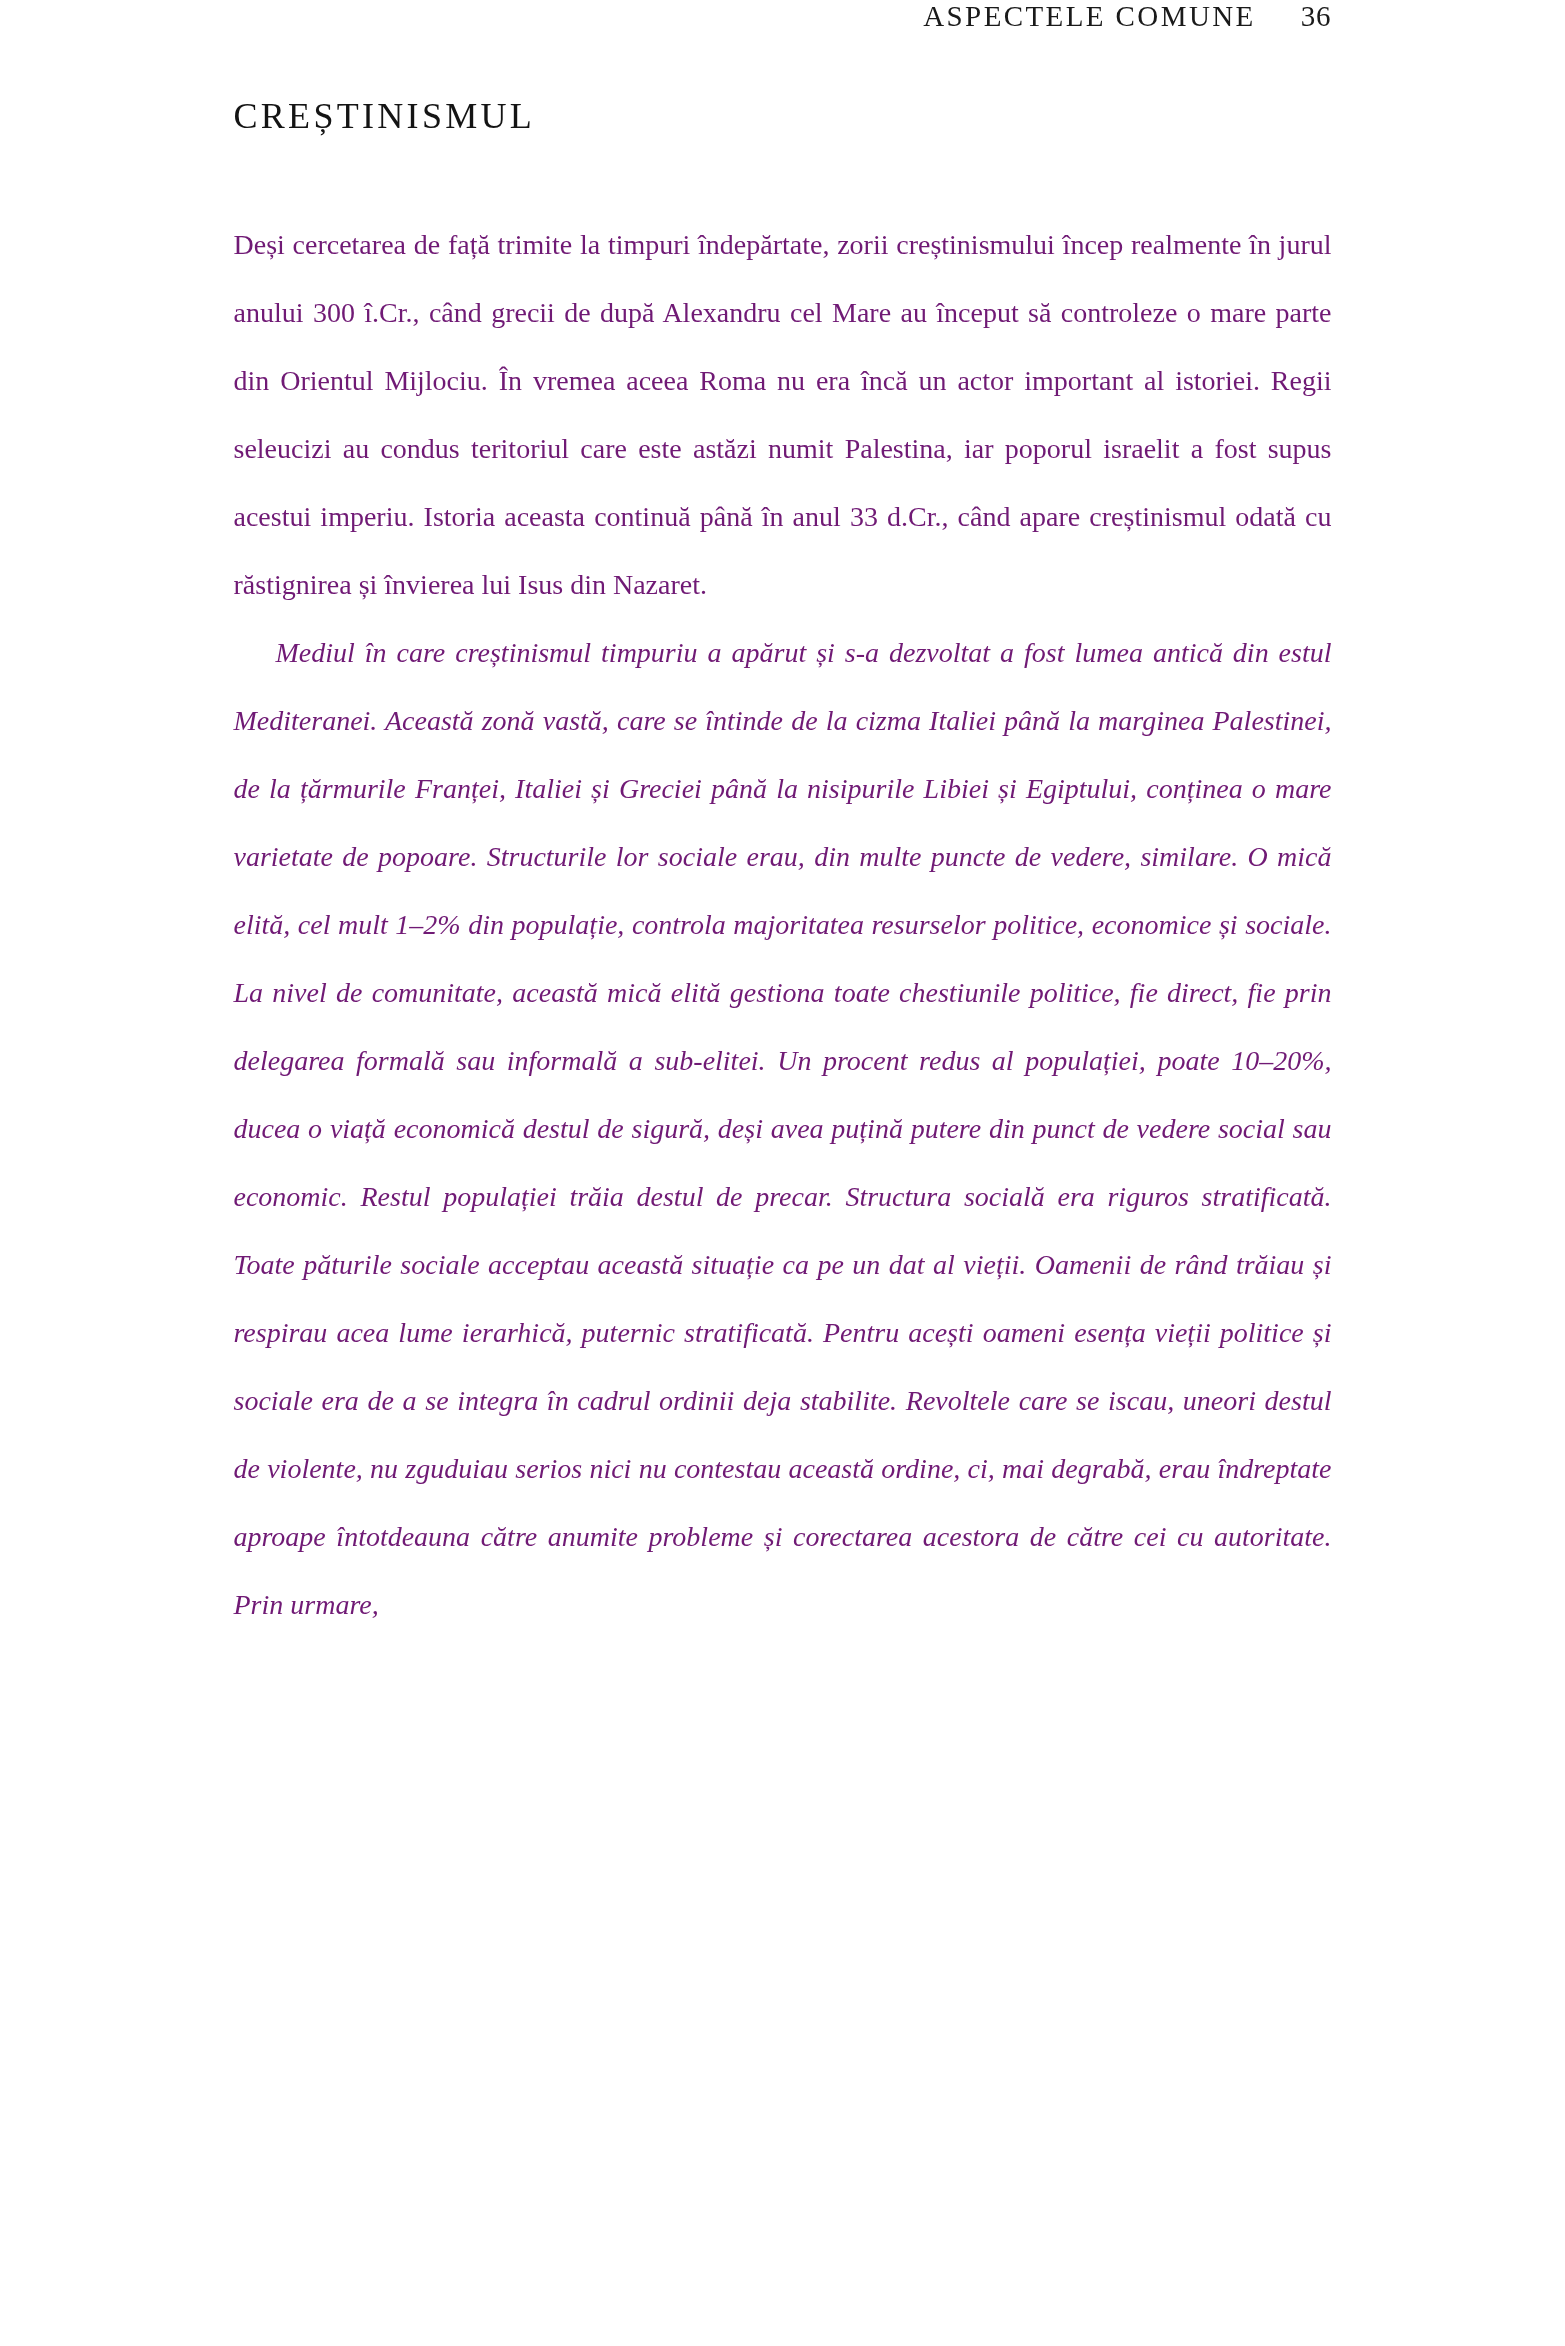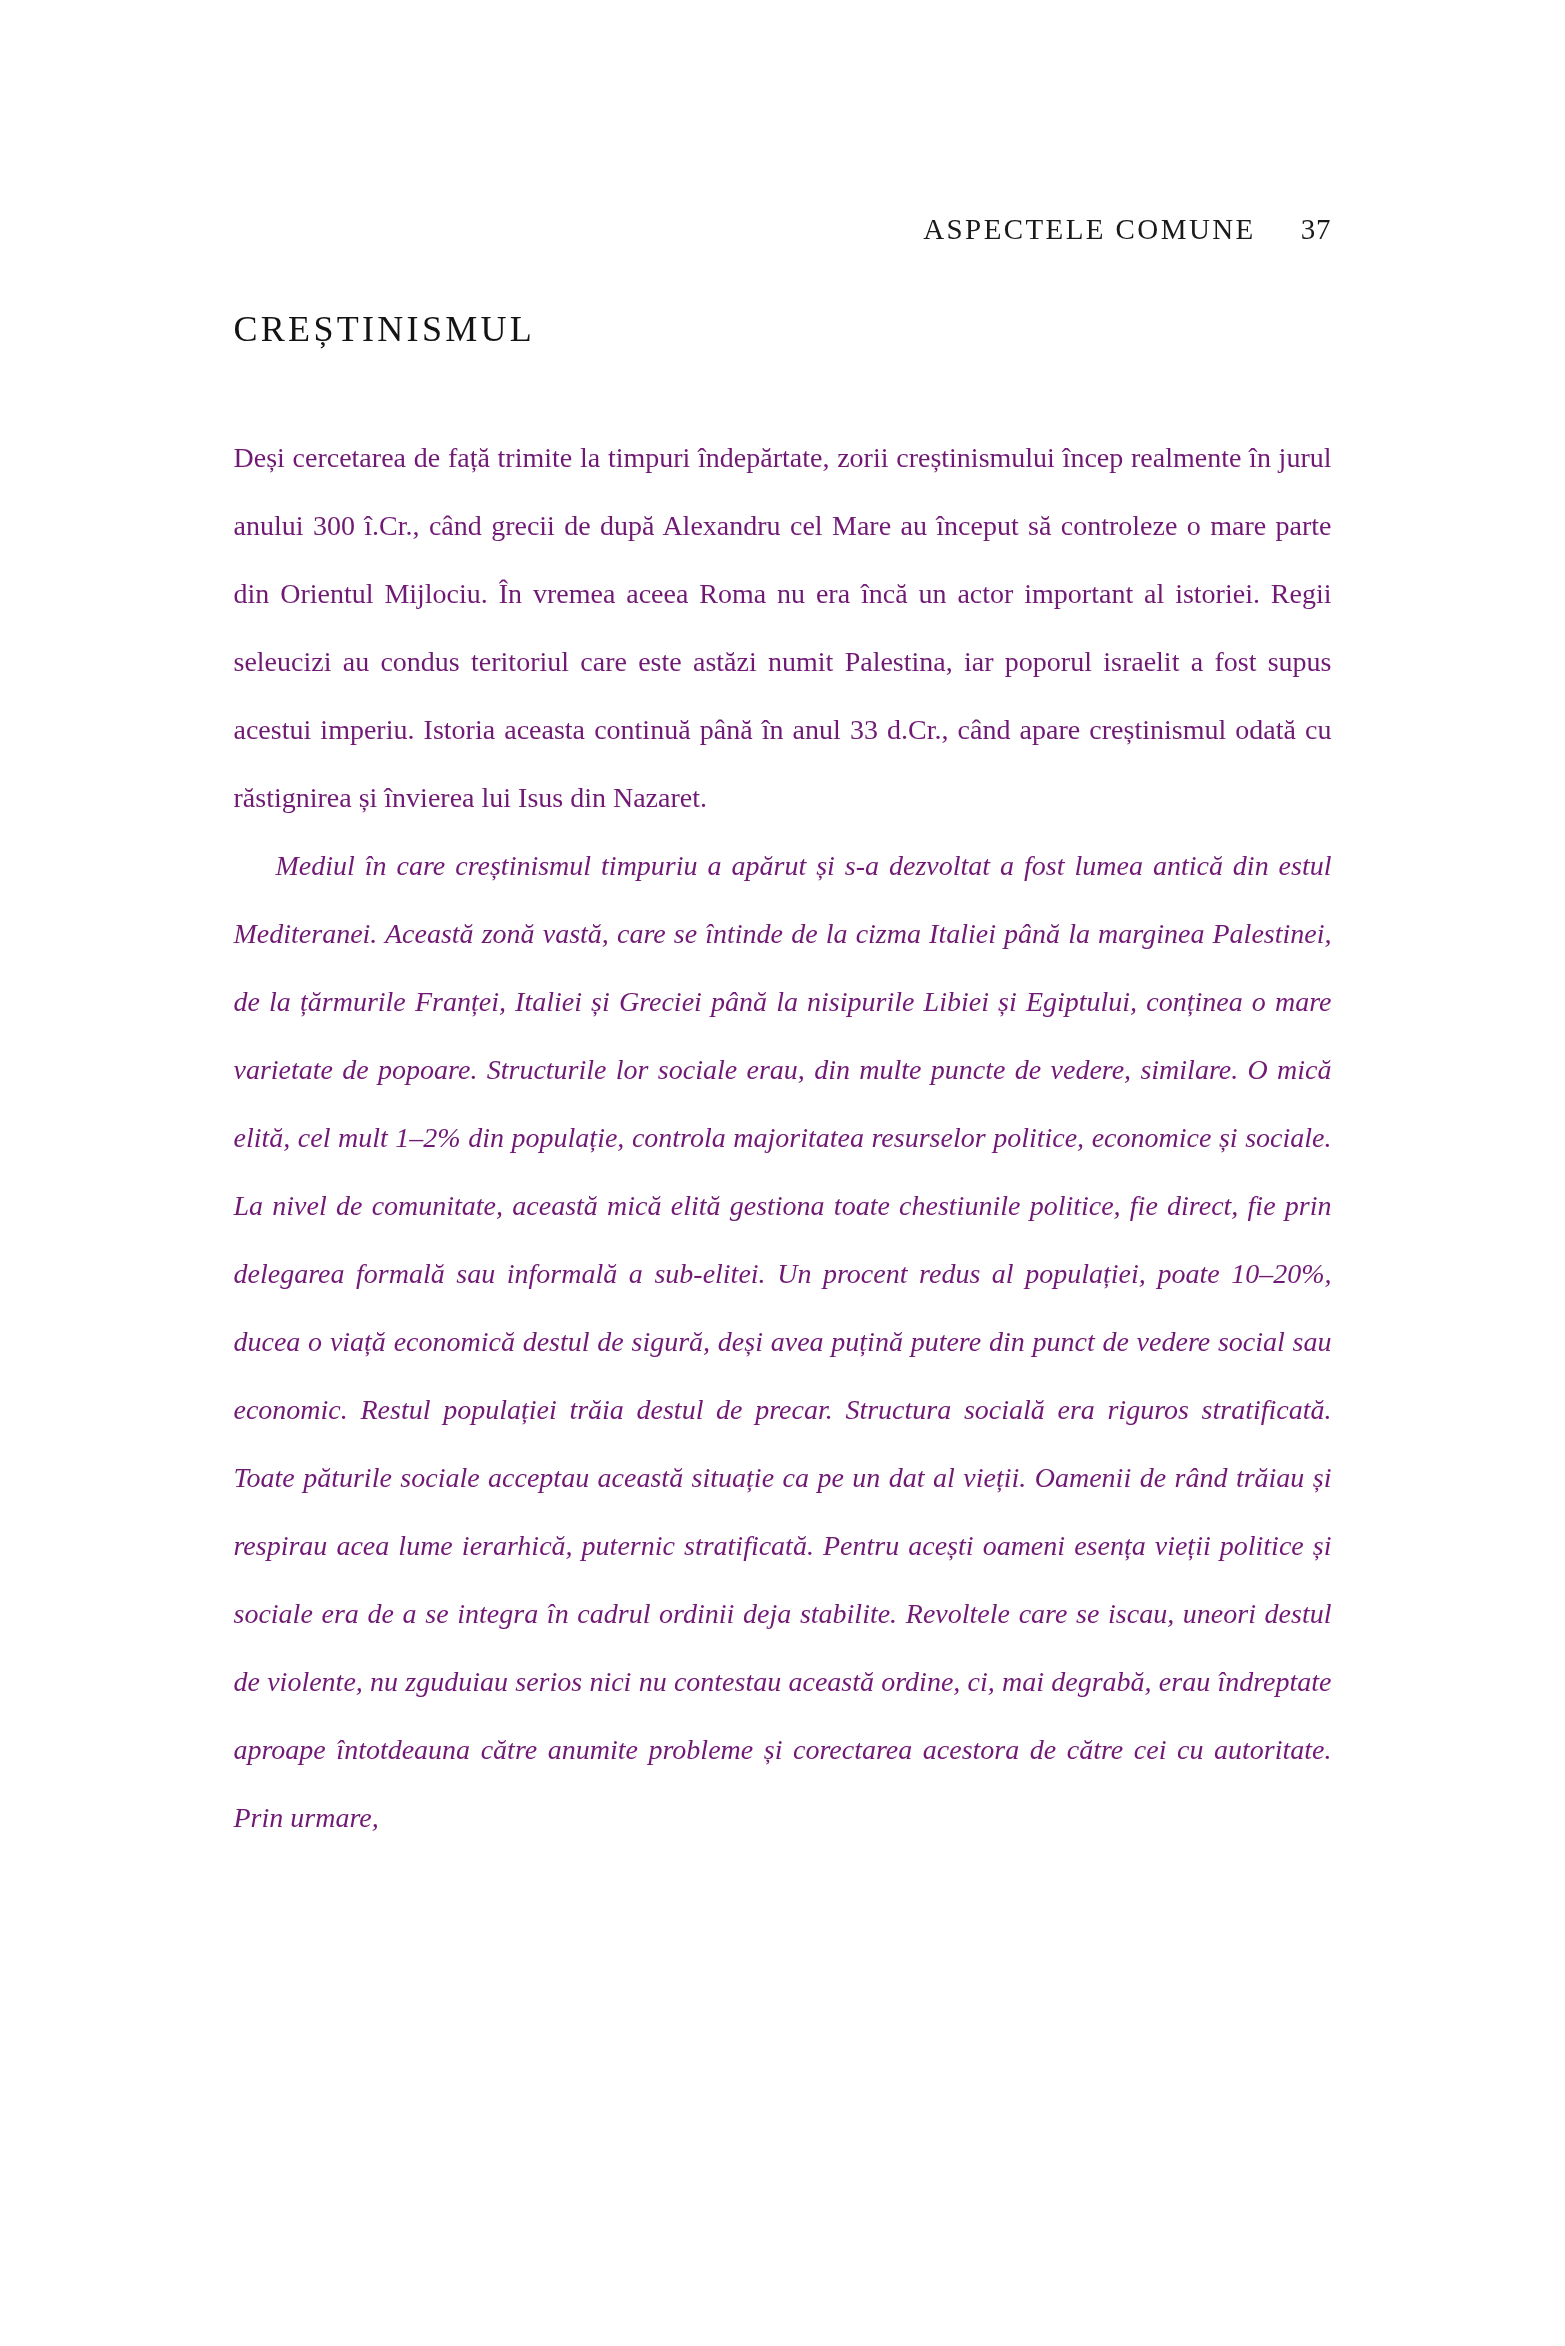--- a/index.html
+++ b/index.html
@@ -9,22 +9,21 @@
     body {
       width: 1565px;
       height: 2347px;
       background: #ffffff;
       font-family: "Liberation Serif", "DejaVu Serif", serif;
       color: #161616;
       overflow: hidden;
     }
     .page {
       width: 1098px;
-      margin: 12px auto;
-      padding-top: 201px;
+      margin: 0 auto;
       box-sizing: border-box;
     }
     .running-head {
       display: flex;
       justify-content: flex-end;
       align-items: baseline;
       gap: 45px;
       font-size: 29px;
       letter-spacing: 2.4px;
       color: #1a1a1a;
@@ -56,21 +55,21 @@
       font-style: italic;
     }
   </style>
 </head>
 <body>
 
 <div class="page">
 
   <div class="running-head">
     <span class="running-title">ASPECTELE COMUNE</span>
-    <span class="folio">37</span>
+    <span class="folio">36</span>
   </div>
 
   <h1 class="chapter-title">CREȘTINISMUL</h1>
 
   <div class="body-text">
     <p>Deși cercetarea de față trimite la timpuri îndepărtate, zorii creștinismului încep realmente în jurul anului 300 î.Cr., când grecii de după Alexandru cel Mare au început să controleze o mare parte din Orientul Mijlociu. În vremea aceea Roma nu era încă un actor important al istoriei. Regii seleucizi au condus teritoriul care este astăzi numit Palestina, iar poporul israelit a fost supus acestui imperiu. Istoria aceasta continuă până în anul 33 d.Cr., când apare creștinismul odată cu răstignirea și învierea lui Isus din Nazaret.</p>
     <p>Mediul în care creștinismul timpuriu a apărut și s-a dezvoltat a fost lumea antică din estul Mediteranei. Această zonă vastă, care se întinde de la cizma Italiei până la marginea Palestinei, de la țărmurile Franței, Italiei și Greciei până la nisipurile Libiei și Egiptului, conținea o mare varietate de popoare. Structurile lor sociale erau, din multe puncte de vedere, similare. O mică elită, cel mult 1–2% din populație, controla majoritatea resurselor politice, economice și sociale. La nivel de comunitate, această mică elită gestiona toate chestiunile politice, fie direct, fie prin delegarea formală sau informală a sub-elitei. Un procent redus al populației, poate 10–20%, ducea o viață economică destul de sigură, deși avea puțină putere din punct de vedere social sau economic. Restul populației trăia destul de precar. Structura socială era riguros stratificată. Toate păturile sociale acceptau această situație ca pe un dat al vieții. Oamenii de rând trăiau și respirau acea lume ierarhică, puternic stratificată. Pentru acești oameni esența vieții politice și sociale era de a se integra în cadrul ordinii deja stabilite. Revoltele care se iscau, uneori destul de violente, nu zguduiau serios nici nu contestau această ordine, ci, mai degrabă, erau îndreptate aproape întotdeauna către anumite probleme și corectarea acestora de către cei cu autoritate. Prin urmare,</p>
   </div>
 
 </div>

